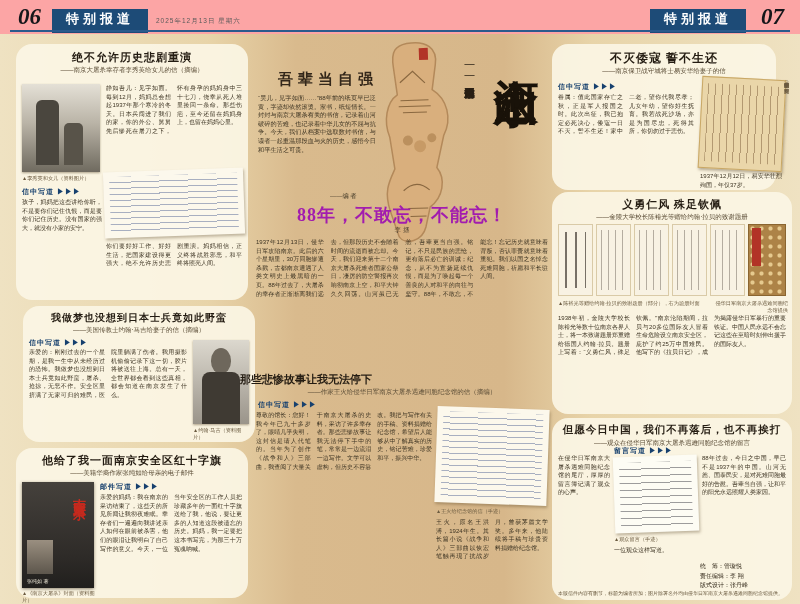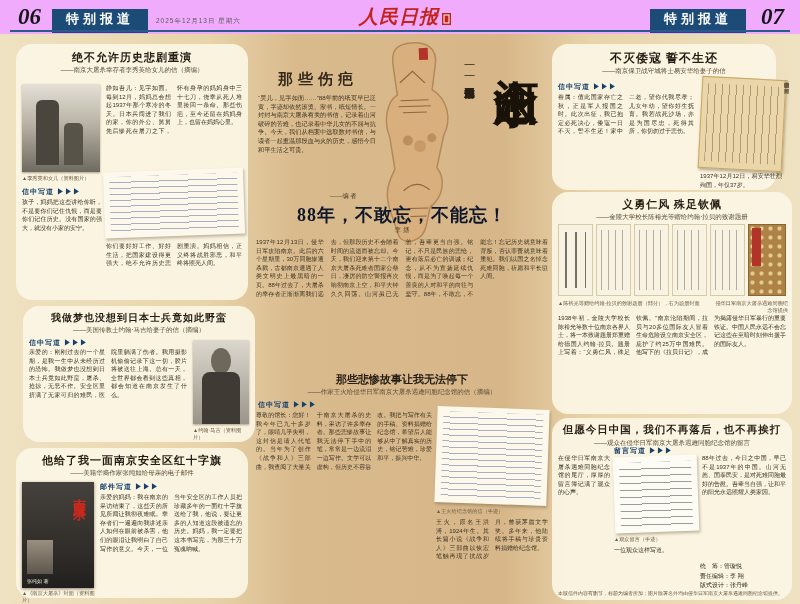--- a/index.html
+++ b/index.html
@@ -1,20 +1,20 @@
 <!DOCTYPE html>
 <html><head>
 <meta charset="utf-8">
 <style>
   html,body{margin:0;padding:0;}
   body{width:800px;height:604px;background:#fbfaf4;font-family:"Liberation Sans",sans-serif;color:#2c241a;}
   #page{position:relative;width:800px;height:604px;overflow:hidden;}
 
   
-  .hdr{position:absolute;top:0;left:0;right:0;height:34px;background:#f0abfc;}
+  .hdr{position:absolute;top:0;left:0;right:0;height:34px;background:#fca5a5;}
   .pageno{position:absolute;top:4px;font:italic 900 23px "Liberation Serif",serif;color:#15161a;}
   .pageno.l{left:18px;} .pageno.r{right:16px;}
   .secbox{position:absolute;top:9px;width:96px;height:24px;background:#1d4b77;color:#fff;
           font:bold 13px/20px "Liberation Sans",sans-serif;text-align:center;letter-spacing:4px;}
   .secbox.l{left:52px;} .secbox.r{right:54px;}
   .hdate{position:absolute;left:156px;top:17px;font-size:6.5px;color:#5a5a5a;letter-spacing:1px;}
   .masthead{position:absolute;left:335px;top:4px;width:140px;text-align:center;
             font:bold 19px "Liberation Serif",serif;color:#c0241c;letter-spacing:1px;font-style:italic;}
   .seal{display:inline-block;width:9px;height:12px;background:#c0241c;margin-left:3px;vertical-align:middle;
         box-shadow:inset 0 0 0 1.5px #c0241c, inset 0 0 0 2.5px #fff;}
@@ -69,21 +69,20 @@
 </style>
 </head>
 <body>
 
 <div id="page">
 
   <div class="hdr">
     <div class="pageno l">06</div>
     <div class="secbox l">特别报道</div>
     <div class="hdate">2025年12月13日 星期六</div>
-    <div class="masthead"><span>人民日报</span><span class="seal"></span></div>
     <div class="secbox r">特别报道</div>
     <div class="pageno r">07</div>
   </div>
   <div class="rule"></div>
 
   <div class="spread"></div>
 
   <div class="panel" style="left:16px;top:44px;width:232px;height:256px;">
     <div class="atitle" style="top:6px;">绝不允许历史悲剧重演</div>
     <div class="asub" style="top:22px;">——南京大屠杀幸存者李秀英给女儿的信（摘编）</div>
@@ -120,46 +119,46 @@
       <div class="ct vtext">南京大屠杀</div>
       <div class="cphoto"></div>
       <div class="ca">张纯如 著</div>
     </div>
     <div class="cap" style="left:6px;top:142px;width:78px;">▲《南京大屠杀》封面（资料图片）</div>
     <div class="lead" style="left:84px;top:34px;">邮件写道 ▶▶▶</div>
     <div class="body c2" style="left:84px;top:45px;width:142px;height:100px;">亲爱的妈妈：我在南京的采访结束了，这些天的所见所闻让我彻夜难眠。幸存者们一遍遍向我讲述亲人如何在眼前被杀害，他们的眼泪让我明白了自己写作的意义。今天，一位当年安全区的工作人员把珍藏多年的一面红十字旗送给了我，他说，要让更多的人知道这段被遗忘的历史。妈妈，我一定要把这本书写完，为那三十万冤魂呐喊。</div>
   </div>
 
   <div>
-    <div style="position:absolute;left:278px;top:70px;font:bold 15px 'Liberation Serif',serif;color:#33271a;letter-spacing:5px;">那些伤疤</div>
+    <div style="position:absolute;left:278px;top:70px;font:bold 15px 'Liberation Serif',serif;color:#33271a;letter-spacing:5px;">吾辈当自强</div>
     <div class="body" style="left:258px;top:94px;width:118px;height:104px;font-size:6.2px;">“昊儿，见字如面……”88年前的纸页早已泛黄，字迹却依然滚烫。家书，纸短情长。一封封与南京大屠杀有关的书信，记录着山河破碎的苦难，也记录着中华儿女的不屈与抗争。今天，我们从档案中选取数封书信，与读者一起重温那段血与火的历史，感悟今日和平生活之可贵。</div>
     <div style="position:absolute;left:330px;top:192px;font-size:6.2px;color:#3c3322;">——编 者</div>
 
     <div style="position:absolute;left:378px;top:40px;width:92px;height:206px;transform:rotate(-2deg);">
       <svg width="92" height="206" viewBox="0 0 92 206">
         <path d="M32,3 C52,0 63,9 60,25 L56,50 C71,60 75,80 66,96 L58,128 C67,140 63,158 50,167 L45,187 C41,201 24,205 18,196 L10,170 C4,150 10,140 16,128 L12,96 C6,80 10,61 21,54 L18,26 C16,10 21,5 32,3 Z" fill="#d9af7d" stroke="#b3895a" stroke-width="1.5"></path>
         <rect x="44" y="8" width="9" height="12" fill="#b23327"></rect>
         <path d="M24,42 l13,-11 l12,12" stroke="#8a6840" stroke-width="1.2" fill="none"></path>
         <path d="M22,66 h32 M24,60 h28 M26,72 h24" stroke="#8a6840" stroke-width="1" fill="none"></path>
         <circle cx="30" cy="100" r="5" fill="#bb905e"></circle>
           <circle cx="42" cy="106" r="6" fill="#c79a66"></circle>
           <circle cx="54" cy="98" r="4.5" fill="#bb905e"></circle>
         <path d="M24,150 q13,-12 26,0" stroke="#8a6840" stroke-width="1.2" fill="none"></path>
         <path d="M28,168 h20 M30,176 h16" stroke="#8a6840" stroke-width="1" fill="none"></path>
       </svg>
     </div>
 
     <div class="vtext" style="position:absolute;left:462px;top:58px;height:165px;font:bold 10px 'Liberation Serif',serif;color:#2a2015;">——悼南京大屠杀死难同胞</div>
     <div class="vtext" style="position:absolute;left:486px;top:44px;height:196px;font:900 45px 'Liberation Serif',serif;color:#191209;">山河永念</div>
 
-    <div style="position:absolute;left:256px;top:203px;width:292px;text-align:center;font:bold 18px 'Liberation Serif',serif;color:#0f172a;letter-spacing:1px;">88年，不敢忘，不能忘！</div>
+    <div style="position:absolute;left:256px;top:203px;width:292px;text-align:center;font:bold 18px 'Liberation Serif',serif;color:#a21caf;letter-spacing:1px;">88年，不敢忘，不能忘！</div>
     <div style="position:absolute;left:256px;top:226px;width:292px;text-align:center;font-size:6.5px;color:#4c4030;">李 拯</div>
     <div class="body c4" style="left:256px;top:238px;width:292px;height:126px;">1937年12月13日，侵华日军攻陷南京。此后的六个星期里，30万同胞惨遭杀戮，古都南京遭遇了人类文明史上最黑暗的一页。88年过去了，大屠杀的幸存者正渐渐离我们远去，但那段历史不会随着时间的流逝而被忘却。今天，我们迎来第十二个南京大屠杀死难者国家公祭日，凄厉的防空警报再次响彻南京上空，和平大钟久久回荡。山河虽已无恙，吾辈更当自强。铭记，不只是民族的悲怆，更有落后必亡的训诫；纪念，从不为宣扬延续仇恨，而是为了唤起每一个善良的人对和平的向往与坚守。88年，不敢忘，不能忘！忘记历史就意味着背叛，否认罪责就意味着重犯。我们以国之名悼念死难同胞，祈愿和平长驻人间。</div>
 
-    <div style="position:absolute;left:256px;top:372px;width:292px;text-align:center;font:bold 11px 'Liberation Serif',serif;color:#241c12;">那些悲惨故事让我无法停下</div>
+    <div style="position:absolute;left:240px;top:372px;width:292px;font:bold 11px 'Liberation Serif',serif;color:#241c12;">那些悲惨故事让我无法停下</div>
     <div style="position:absolute;left:256px;top:388px;width:292px;text-align:center;font-size:6.5px;color:#5a4c36;">——作家王火给侵华日军南京大屠杀遇难同胞纪念馆的信（摘编）</div>
     <div class="lead" style="left:258px;top:400px;">信中写道 ▶▶▶</div>
     <div class="body c3" style="left:256px;top:411px;width:176px;height:184px;">尊敬的馆长：您好！我今年已九十多岁了，眼睛几乎失明，这封信是请人代笔的。当年为了创作《战争和人》三部曲，我查阅了大量关于南京大屠杀的史料，采访了许多幸存者。那些悲惨故事让我无法停下手中的笔，常常是一边流泪一边写作。文学可以虚构，但历史不容篡改。我把与写作有关的手稿、资料捐赠给纪念馆，希望后人能够从中了解真实的历史，铭记苦难，珍爱和平，振兴中华。</div>
     <div class="paper" style="left:436px;top:408px;width:112px;height:96px;transform:rotate(2deg);">
       <div class="lines"></div>
     </div>
     <div class="cap" style="left:436px;top:508px;width:112px;">▲王火给纪念馆的信（手迹）</div>
     <div class="body c2" style="left:436px;top:518px;width:112px;height:77px;">王火，原名王洪溥，1924年生。其长篇小说《战争和人》三部曲以恢宏笔触再现了抗战岁月，曾获茅盾文学奖。多年来，他陆续将手稿与珍贵资料捐赠给纪念馆。</div>
   </div>
 

